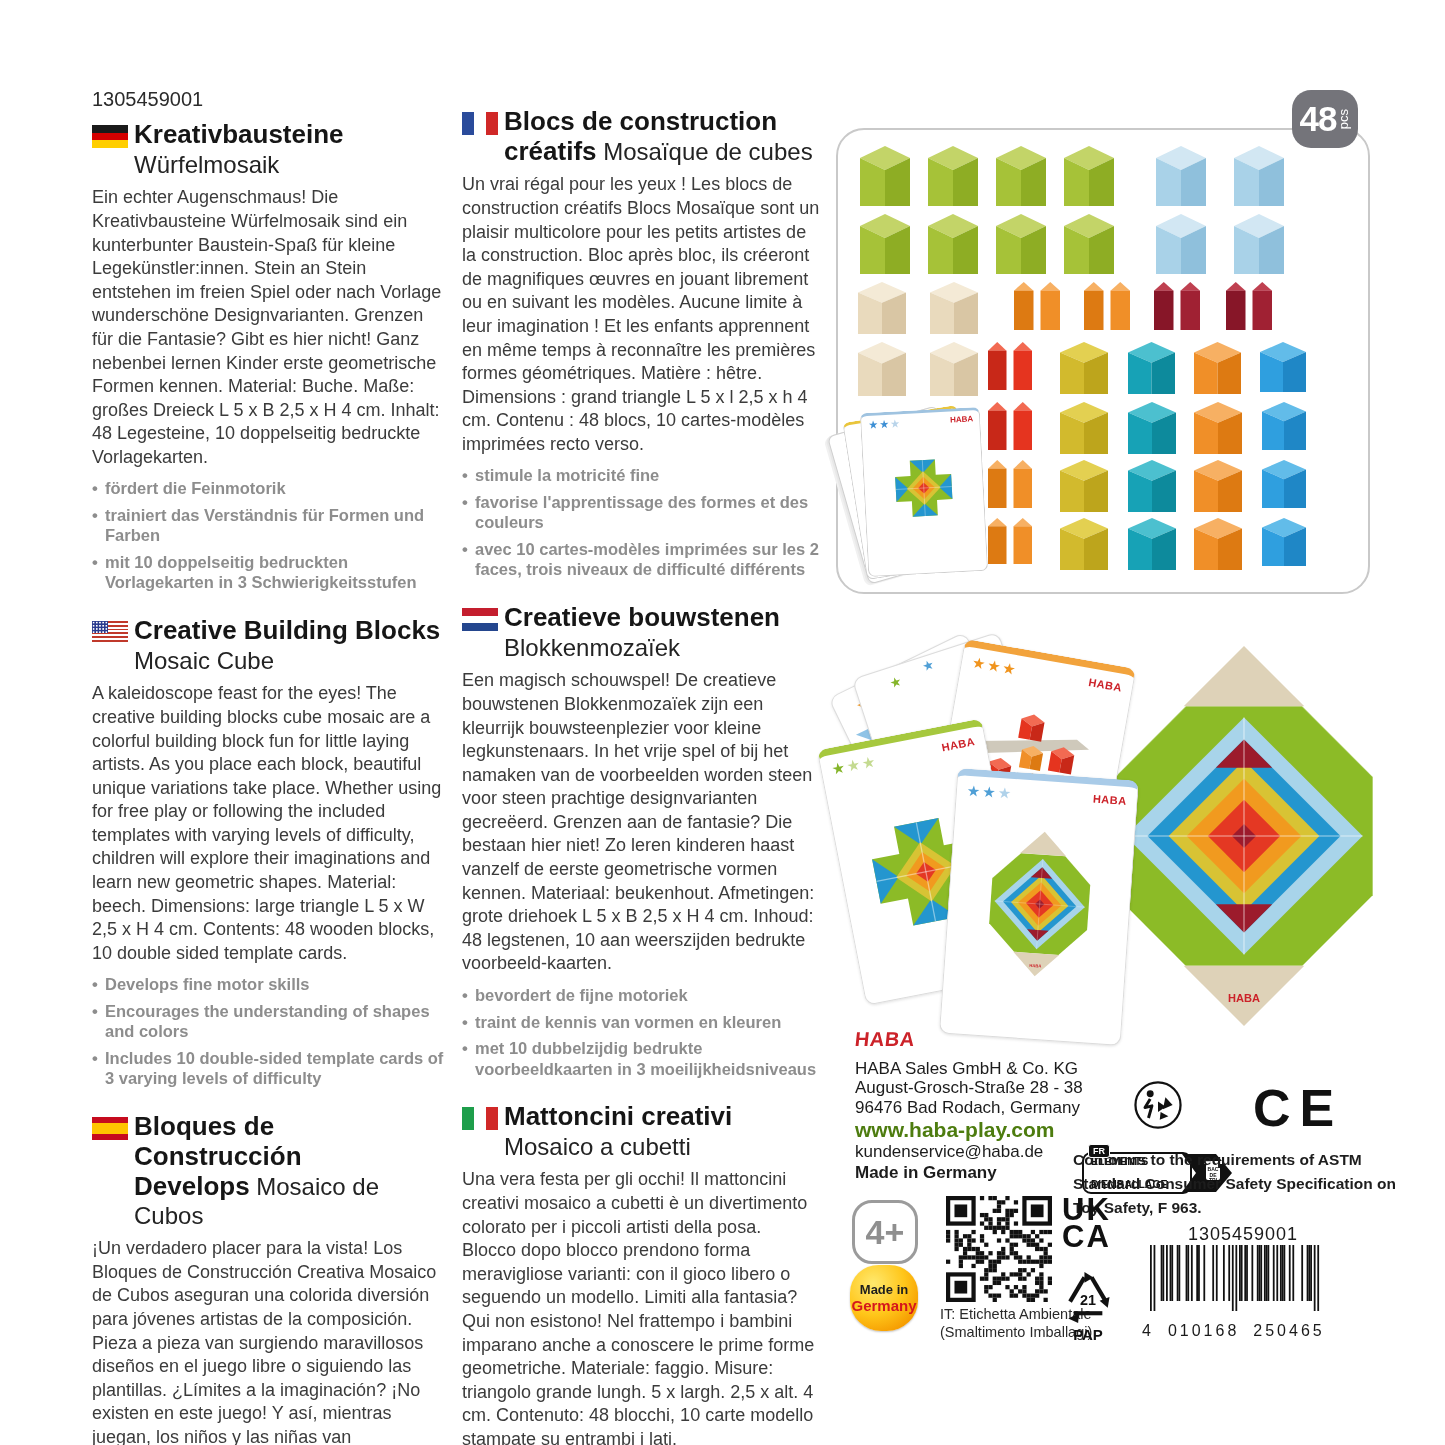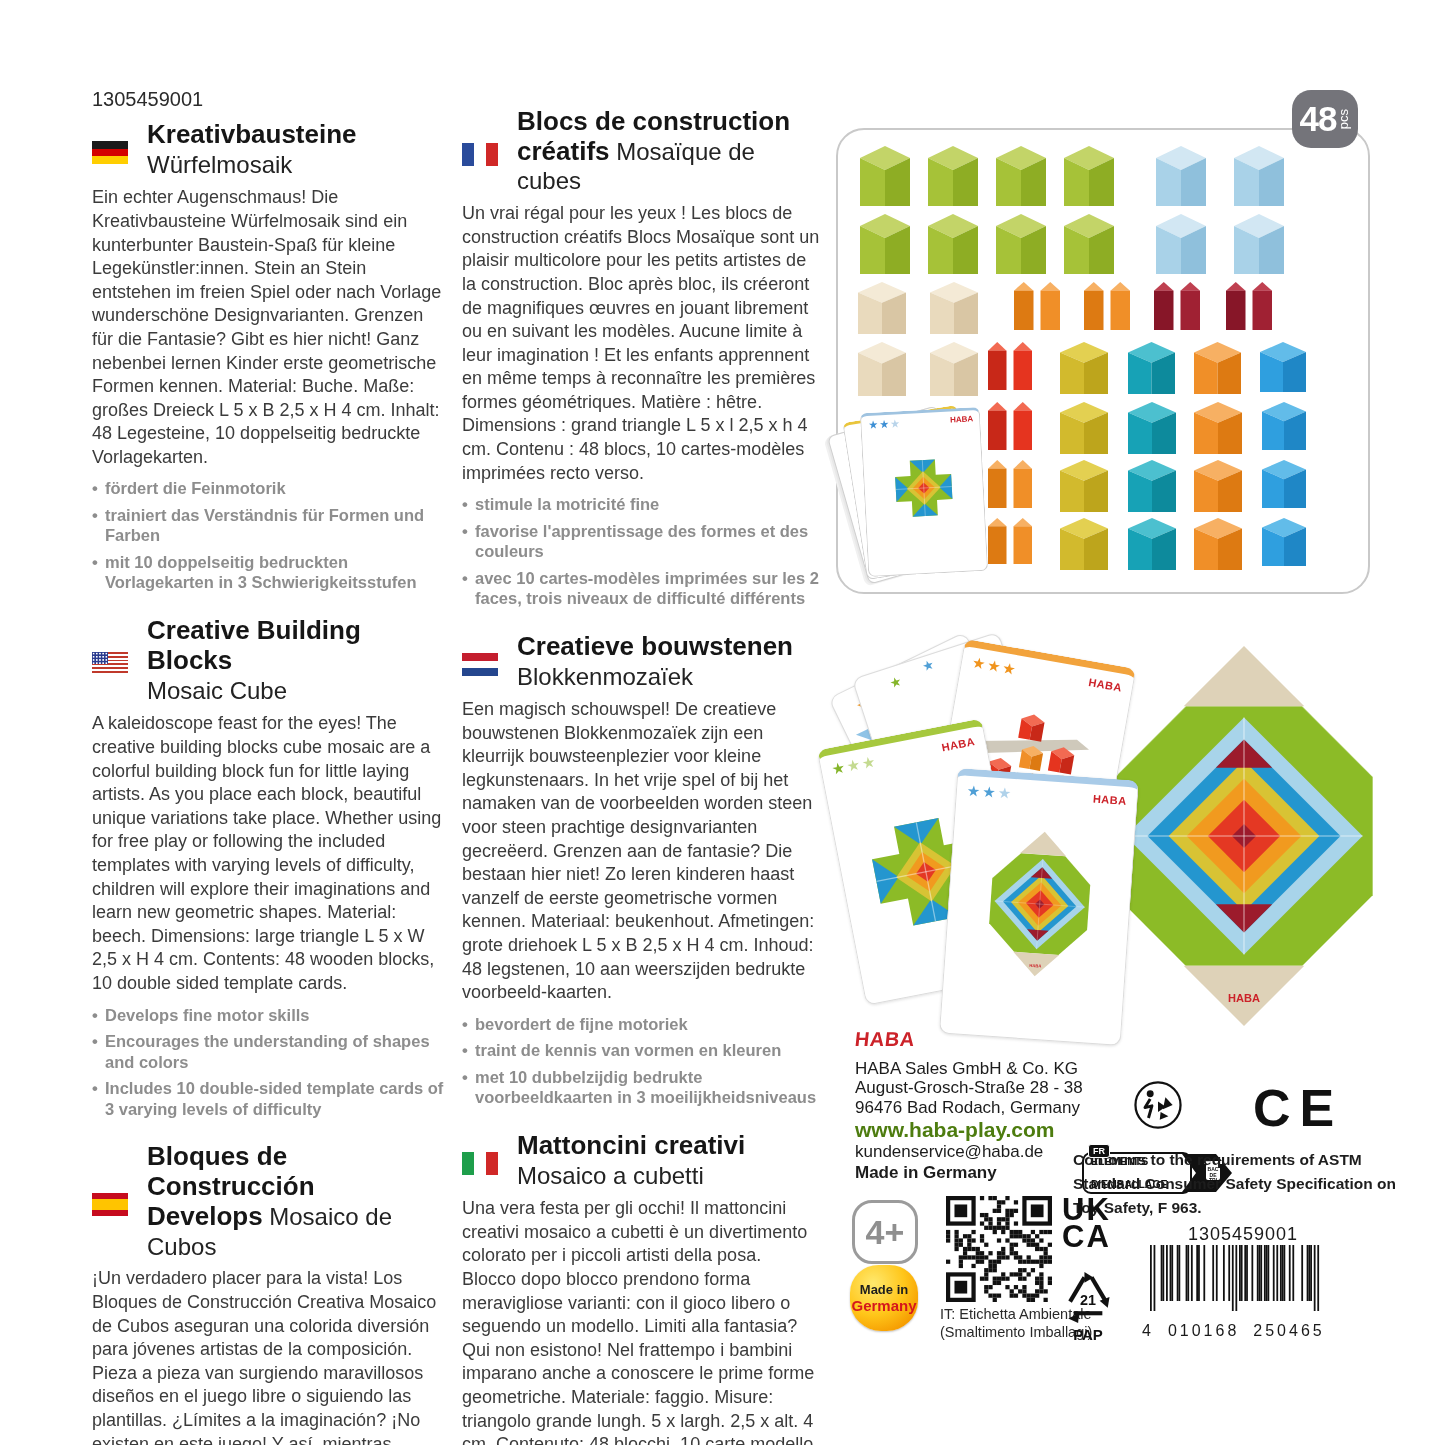--- a/index.html
+++ b/index.html
@@ -4,21 +4,21 @@
 <style>
   html,body{margin:0;padding:0;background:#fff;}
   .page{position:relative;width:1445px;height:1445px;background:#fff;overflow:hidden;
         font-family:"Liberation Sans", sans-serif;color:#3d3d3d;}
   
   .col{position:absolute;}
   .col1{left:92px;top:88px;width:352px;}
   .col2{left:462px;top:106px;width:358px;}
   .product-code{font-size:20px;color:#2b2b2b;margin-bottom:8px;}
   .section{margin-bottom:22px;}
-  .sec-head{display:flex;gap:19px;margin-bottom:6px;align-items:center;}
+  .sec-head{display:flex;gap:6px;margin-bottom:6px;}
   .flag{width:36px;height:23px;flex:none;margin-top:6px;}
   .flag-de{background:linear-gradient(180deg,#1a1a1a 0 33%,#d40000 33% 66%,#ffce00 66%);}
   .flag-es{background:linear-gradient(180deg,#c60b1e 0 26%,#ffc400 26% 74%,#c60b1e 74%);}
   .flag-fr{background:linear-gradient(90deg,#2a4b9b 0 34%,#fff 34% 66%,#d02827 66%);}
   .flag-nl{background:linear-gradient(180deg,#c41e2e 0 34%,#fff 34% 66%,#24468e 66%);}
   .flag-it{background:linear-gradient(90deg,#1e9e4b 0 34%,#fff 34% 66%,#d02827 66%);}
   .flag-us{position:relative;background:repeating-linear-gradient(180deg,#c0392b 0 1.9px,#fff 1.9px 3.8px);}
   .flag-us::after{content:"";position:absolute;left:0;top:0;width:16px;height:12px;background:#2a3b8f;
     background-image:radial-gradient(#fff 28%,transparent 34%);background-size:3.2px 3.2px;}
   .sec-title{font-size:26px;font-weight:bold;color:#161616;line-height:1.16;}

